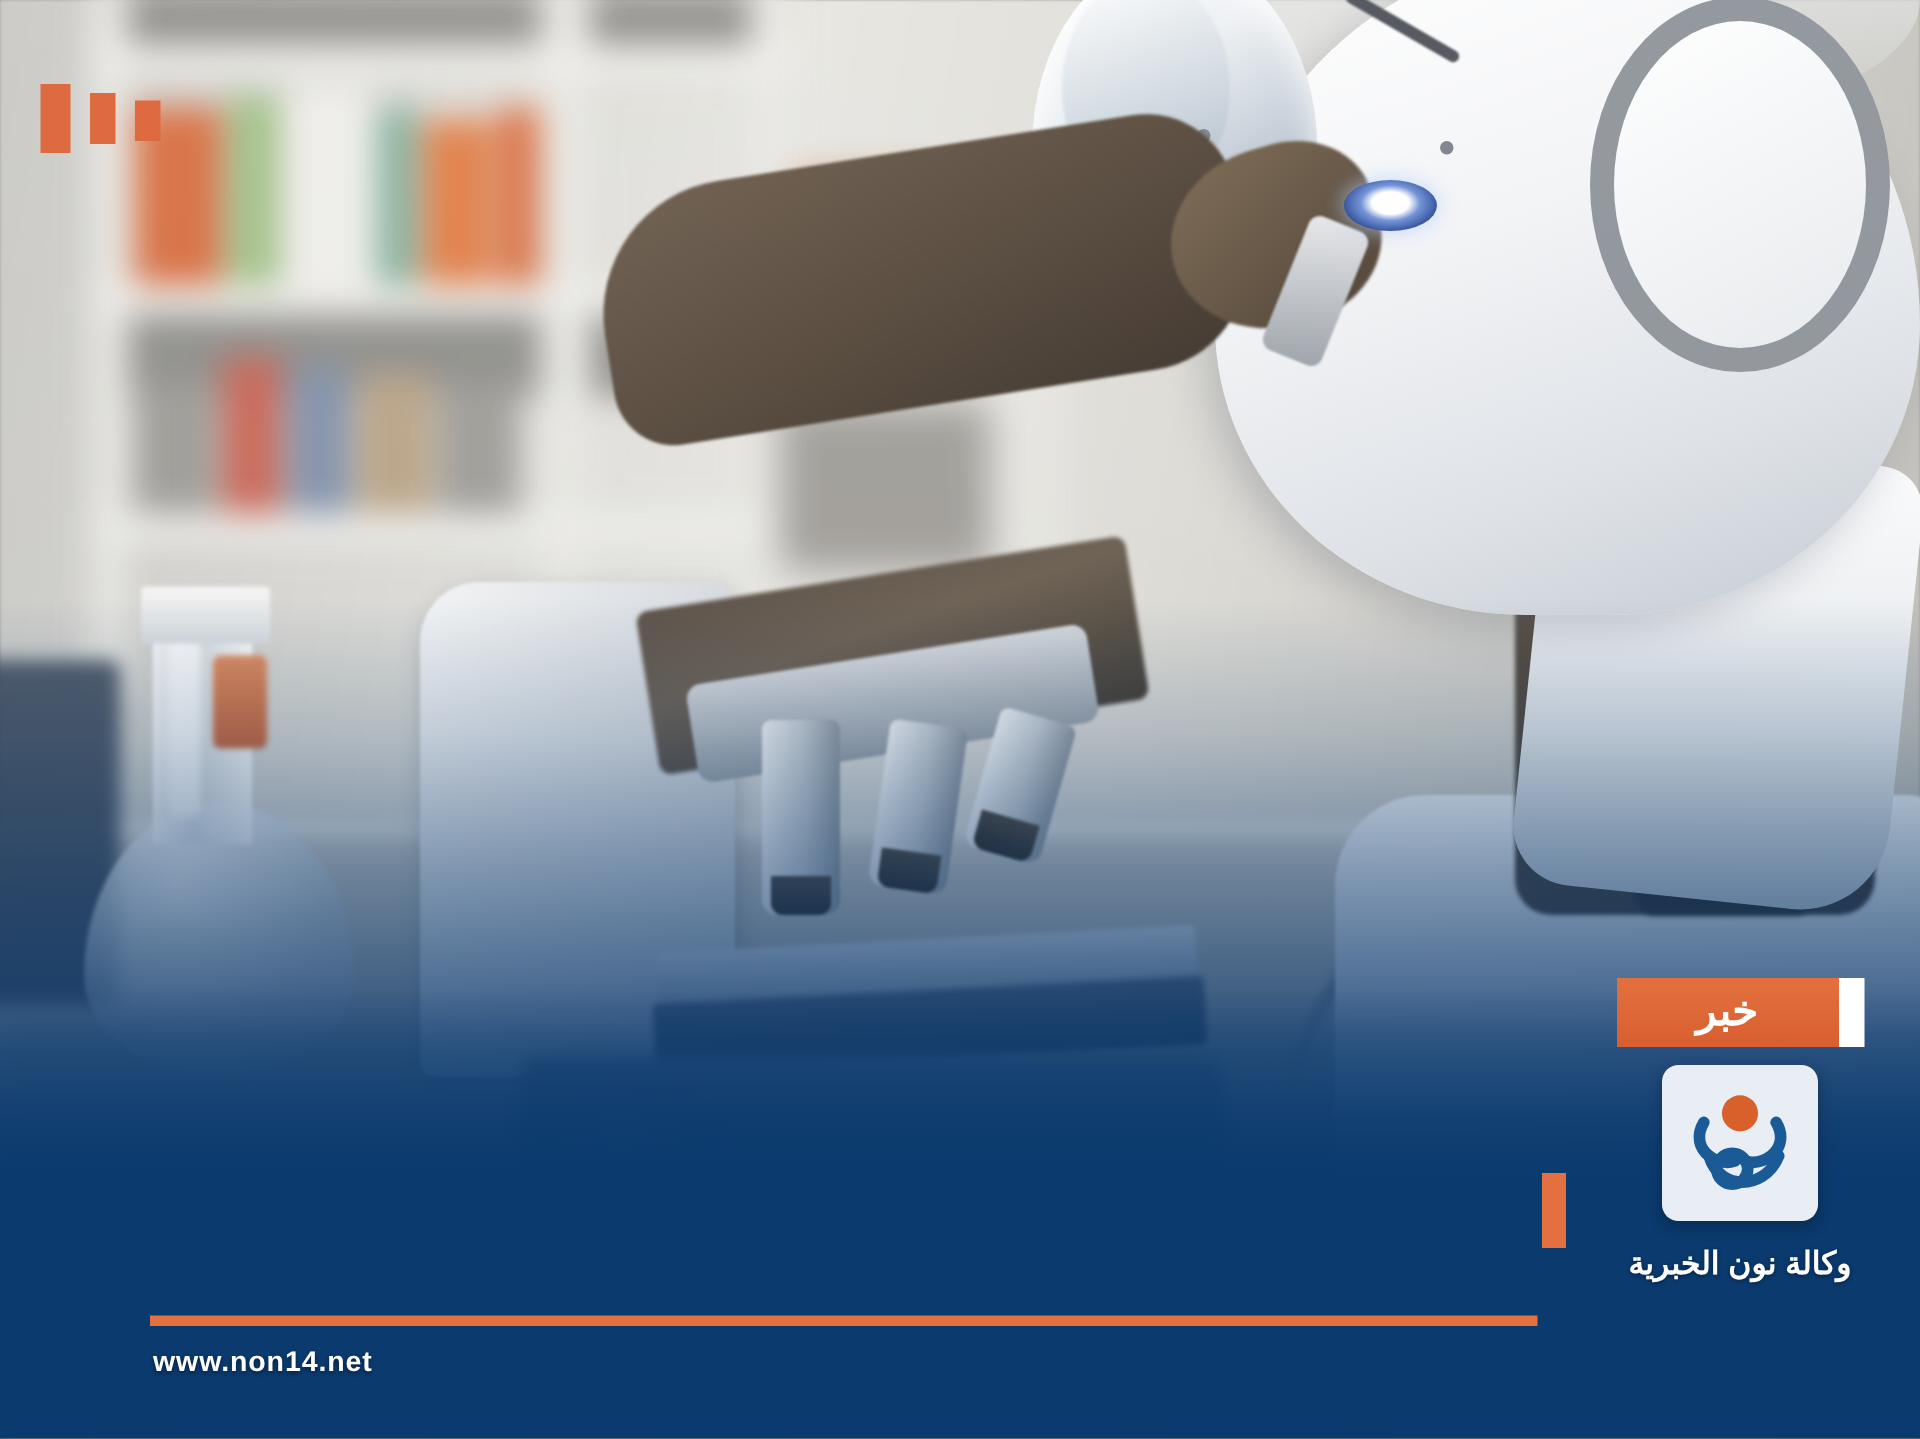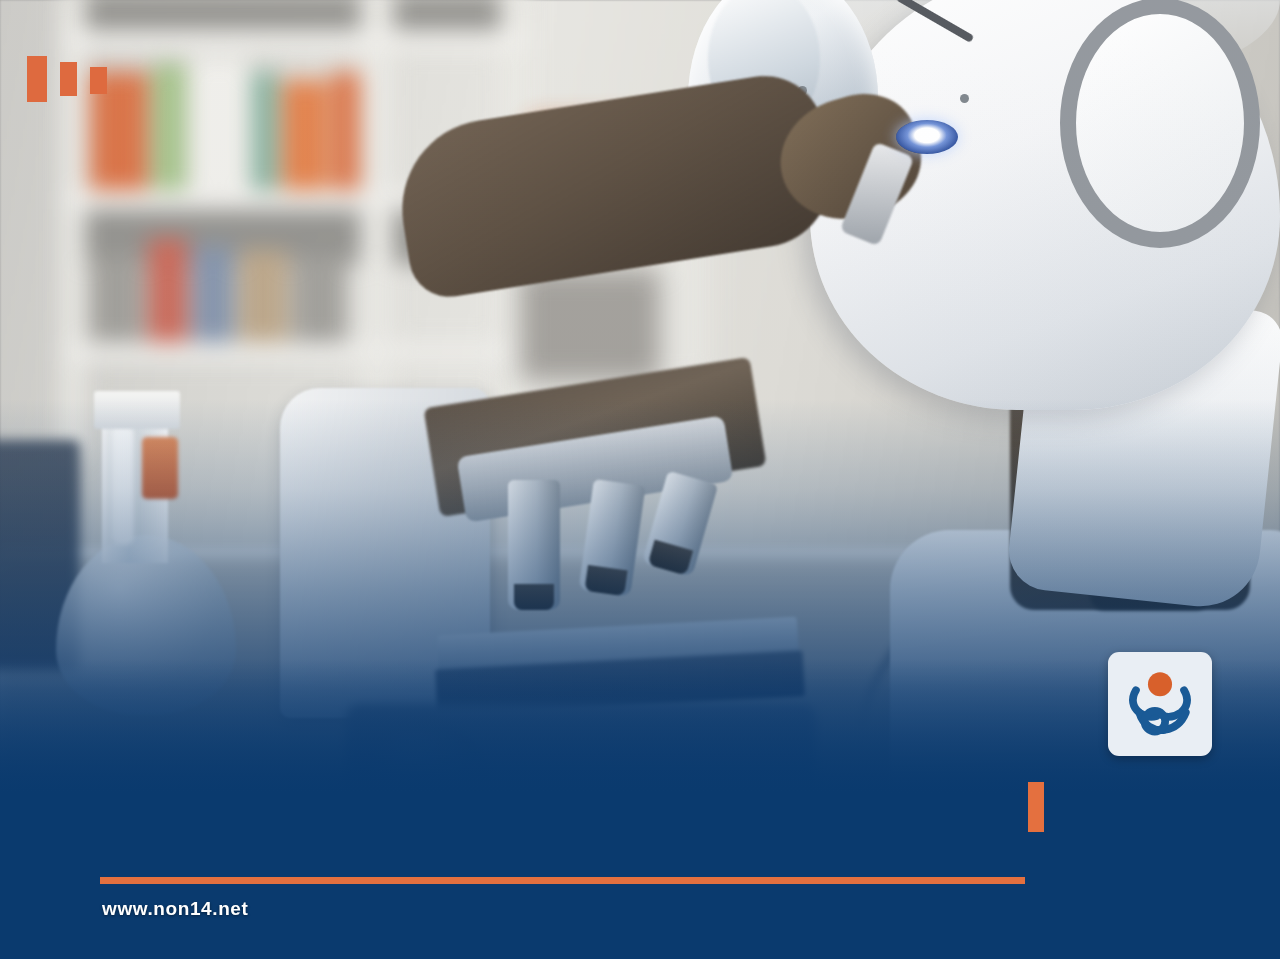--- a/index.html
+++ b/index.html
@@ -466,31 +466,38 @@
   <div class="blue-overlay-2"></div>
 
   <div class="top-mark">
     <i class="m1"></i>
       <i class="m2"></i>
       <i class="m3"></i>
   </div>
 
   <div class="brand">
 
+    <div class="news-badge">
+      <div class="badge-box">
+        <span class="badge-label">خبر</span>
+      </div>
+      <div class="badge-bar"></div>
+    </div>
 
     <div class="logo-tile">
       <svg width="86" height="86" viewBox="0 0 100 100" aria-hidden="true">
         <circle cx="50" cy="27" r="14" fill="#d8602b"></circle>
         <path d="M22 34 C16 44 18 54 26 60 C33 65 40 66 46 64" fill="none" stroke="#1a5a96" stroke-width="9" stroke-linecap="round"></path>
         <path d="M78 34 C84 44 82 54 74 60 C67 65 60 66 54 64" fill="none" stroke="#1a5a96" stroke-width="9" stroke-linecap="round"></path>
         <path d="M26 60 C30 74 42 82 56 80 C68 78 76 70 80 60" fill="none" stroke="#1a5a96" stroke-width="9" stroke-linecap="round"></path>
         <circle cx="44" cy="70" r="12" fill="none" stroke="#1a5a96" stroke-width="9"></circle>
       </svg>
     </div>
 
+    <div class="brand-name">وكالة نون الخبرية</div>
   </div>
 
   <div class="headline-row">
     <div class="headline-accent"></div>
   </div>
 
   <div class="rule"></div>
   <div class="site-url">www.non14.net</div>
 
 </div>

